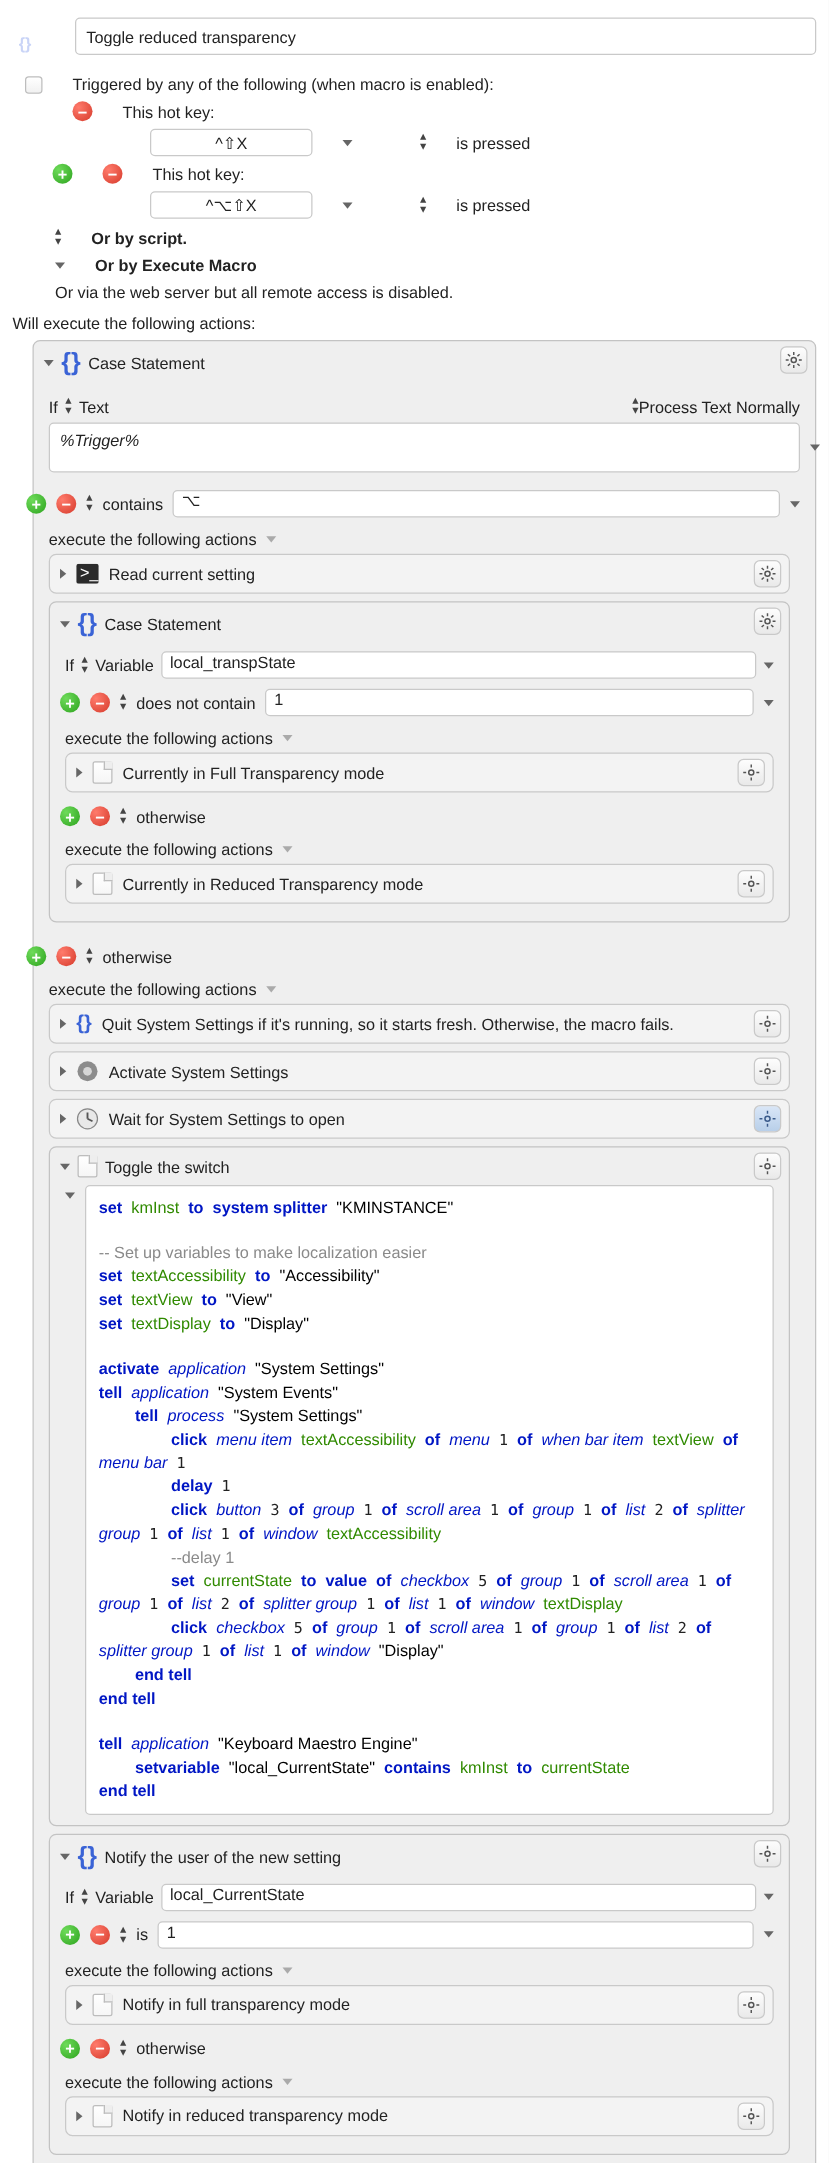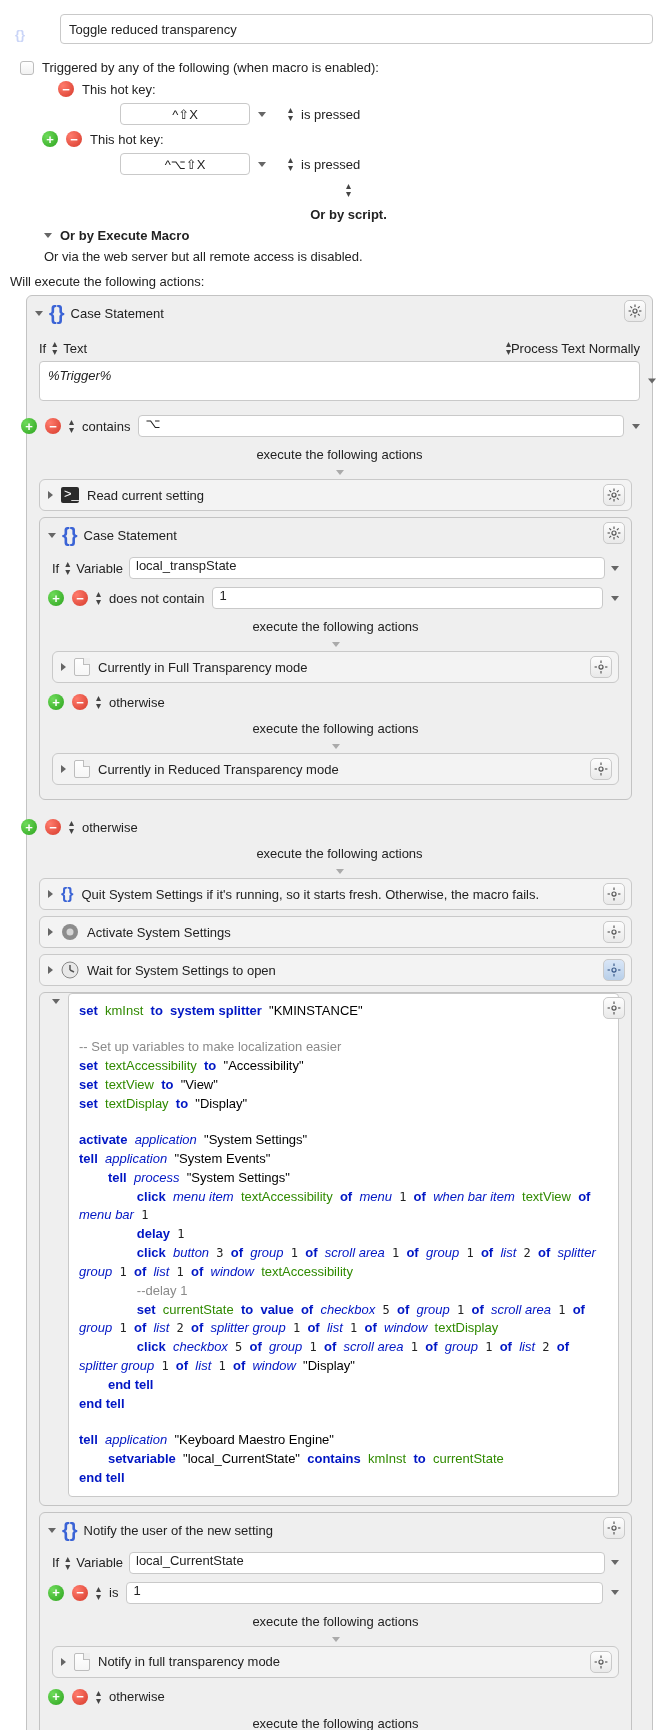--- a/index.html
+++ b/index.html
@@ -2,21 +2,21 @@
 <html><head>
 <meta charset="utf-8">
 <style>
   * { box-sizing: border-box; margin: 0; padding: 0; font-family: -apple-system, "Helvetica Neue", Arial, sans-serif; font-size: 13px; color: #222; }
   body { background: #fff; width: 663px; }
   .root { padding: 8px 10px 12px 10px; }
   .header-row { display: flex; align-items: center; gap: 8px; margin-bottom: 10px; }
   .macro-icon { width: 42px; height: 42px; display:flex; align-items:center; justify-content:center; }
   .title-input { flex:1; height: 24px; border:1px solid #c9c9c9; border-radius:4px; padding:14px 8px; background:#fff; }
   .trig-section { margin-left: 10px; }
-  .trig-line { display:flex; align-items:center; gap:8px; margin: 6px 0; }
+  .trig-line { display:flex; align-items:center; gap:24px; margin: 6px 0; }
   .checkbox { width:14px; height:14px; border:1px solid #bdbdbd; border-radius:3px; background:linear-gradient(#fff,#f1f1f1); }
   .green-plus, .red-minus { width:16px; height:16px; border-radius:50%; display:inline-flex; align-items:center; justify-content:center; color:#fff; font-size:13px; font-weight:bold; line-height:1; }
   .green-plus { background: radial-gradient(circle at 30% 30%, #6edb5a, #2da31e); }
   .red-minus  { background: radial-gradient(circle at 30% 30%, #ff7b6c, #d63a2b); }
   .indent1 { margin-left: 38px; }
   .hotkey-box { width:130px; height:22px; border:1px solid #c9c9c9; border-radius:4px; text-align:center; font-size:13px; background:#fff; display:inline-flex; align-items:center; justify-content:center; }
   .up-down { font-size:10px; line-height:1; display:inline-flex; flex-direction:column; align-items:center; color:#444; }
   .up-down::before { content:"▴"; }
   .up-down::after  { content:"▾"; margin-top:-2px; }
   .sect-label { margin: 10px 0 6px 0; }
@@ -25,21 +25,21 @@
   .panel-header { display:flex; align-items:center; gap:6px; padding:6px 8px; }
   .panel-header .title { font-weight:400; }
   .gear-box { position:absolute; right:6px; top:4px; width:22px; height:22px; border:1px solid #c9c9c9; border-radius:5px; background:linear-gradient(#fdfdfd,#e9e9e9); display:flex; align-items:center; justify-content:center; }
   .gear { width:14px; height:14px; }
   .row-block { padding: 4px 12px 6px 12px; }
   .label-row { display:flex; align-items:center; gap:6px; padding:4px 0; }
   .textarea { width:100%; min-height:40px; border:1px solid #c9c9c9; border-radius:4px; background:#fff; padding:6px 8px; position:relative;font-style:italic; }
   .side-caret { position:absolute; right:-16px; top:50%; transform:translateY(-50%); font-size:9px; color:#555; }
   .cond-row { display:flex; align-items:center; gap:8px; padding:4px 0; }
   .white-input { flex:1; height:22px; border:1px solid #c9c9c9; border-radius:4px; background:#fff; padding:0 6px; white-space:nowrap; overflow:hidden; }
-  .exec-label { display:flex; align-items:center; gap:8px; padding:6px 0 4px 0; color:#222;flex-direction:column; }
+  .exec-label { display:flex; align-items:center; gap:8px; padding:6px 0 4px 0; color:#222; }
   .child-actions { padding:0 8px 8px 8px; }
   .collapsed-action { display:flex; align-items:center; gap:8px; border:1px solid #c9c9c9; border-radius:6px; background:#f3f3f3; padding:6px 8px; position:relative; margin-bottom:6px; }
   .small-icon { width:18px; height:18px; display:inline-flex; align-items:center; justify-content:center; }
   .code-block { border:1px solid #c9c9c9; border-radius:4px; background:#fff; padding:8px 10px; font-family: Menlo, Consolas, monospace; font-size:12px; line-height:1.45; white-space:pre-wrap; overflow-x:auto; max-width: 100%; }
   .code-block span.kw   { color:#0016c4; font-weight:bold; }
   .code-block span.cls  { color:#0016c4; font-style:italic; }
   .code-block span.var  { color:#308a00; }
   .code-block span.cmt  { color:#8a8a8a; }
   .code-block span.str  { color:#000; }
   .f-right { margin-left:auto; display:flex; align-items:center; gap:0; }
@@ -90,21 +90,21 @@
       <span>This hot key:</span>
     </div>
     <div class="trig-line" style="margin-left:100px;">
       <span class="hotkey-box">^⌥⇧X</span>
       <span class="disc-down"></span>
       <span style="width:6px"></span>
       <span class="up-down"></span>
       <span>is pressed</span>
     </div>
 
-    <div class="trig-line" style="margin-left:24px;flex-direction:column;">
+    <div class="trig-line" style="margin-left:24px;">
       <span class="up-down"></span>
       <b style="font-weight:600;">Or by script.</b>
     </div>
     <div class="trig-line" style="margin-left:24px;">
       <span class="disc-down"></span>
       <b style="font-weight:600;">Or by Execute Macro</b>
     </div>
     <div class="trig-line" style="margin-left:24px;">
       <span>Or via the web server but all remote access is disabled.</span>
     </div>
@@ -357,20 +357,25 @@
               <svg class="gear" viewBox="0 0 24 24">
                   <circle cx="12" cy="12" r="3.5" fill="none" stroke="#555" stroke-width="2"></circle>
                   <g stroke="#555" stroke-width="2">
                     <line x1="12" y1="1" x2="12" y2="5"></line>
                     <line x1="12" y1="19" x2="12" y2="23"></line>
                     <line x1="1" y1="12" x2="5" y2="12"></line>
                     <line x1="19" y1="12" x2="23" y2="12"></line>
                   </g>
                 </svg>
             </div>
+            <div class="panel-header">
+              <span class="disc-down"></span>
+              <span class="small-icon doc-page-icon"></span>
+              <span class="title">Toggle the switch</span>
+            </div>
             <div class="inner-pad">
               <div class="code-wrap">
                 <span class="disc-down" style="margin-top:6px;"></span>
                 <div class="code-block" style="flex:1;"><span class="kw">set</span> <span class="var">kmInst</span> <span class="kw">to</span> <span class="kw">system splitter</span> <span class="str">"KMINSTANCE"</span>
 
 <span class="cmt">-- Set up variables to make localization easier</span>
 <span class="kw">set</span> <span class="var">textAccessibility</span> <span class="kw">to</span> <span class="str">"Accessibility"</span>
 <span class="kw">set</span> <span class="var">textView</span> <span class="kw">to</span> <span class="str">"View"</span>
 <span class="kw">set</span> <span class="var">textDisplay</span> <span class="kw">to</span> <span class="str">"Display"</span>
 

